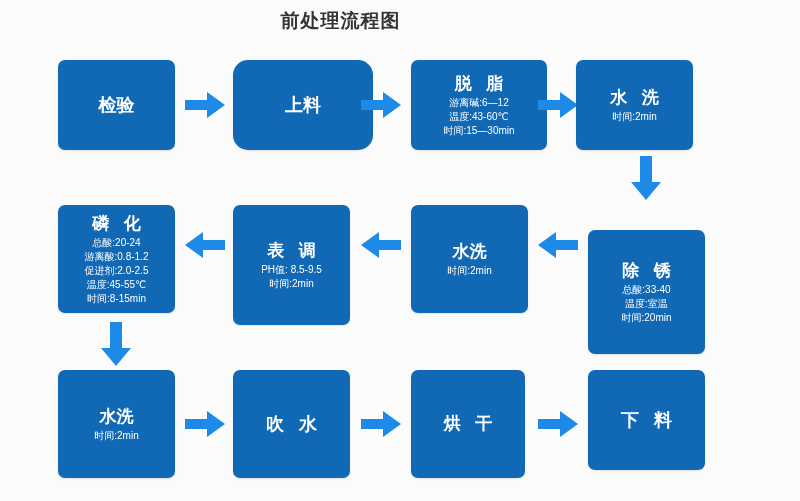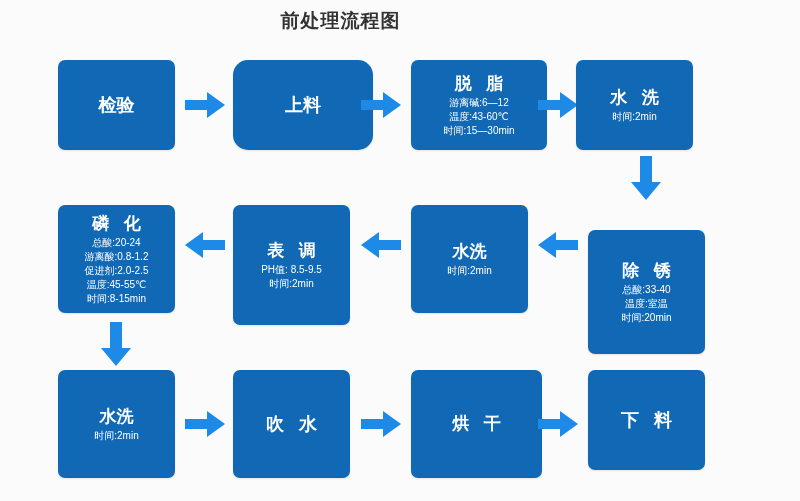--- a/index.html
+++ b/index.html
@@ -207,21 +207,21 @@
   <div class="node plain" style="left:233px; top:370px; width:117px; height:108px;">
     <div class="node-title spaced">吹 水</div>
   </div>
 
   <div class="arrow" style="left:361px; top:411px;">
     <svg width="40" height="26" viewBox="0 0 40 26" aria-hidden="true">
       <path d="M0 8 H22 V0 L40 13 L22 26 V18 H0 Z" fill="#1e8ae8"></path>
     </svg>
   </div>
 
-  <div class="node" style="left:411px; top:370px; width:131px; height:108px;justify-content:center;">
+  <div class="node" style="left:411px; top:370px; width:114px; height:108px;justify-content:center;">
     <div class="node-title spaced">烘 干</div>
   </div>
 
   <div class="arrow" style="left:538px; top:411px;">
     <svg width="40" height="26" viewBox="0 0 40 26" aria-hidden="true">
       <path d="M0 8 H22 V0 L40 13 L22 26 V18 H0 Z" fill="#1e8ae8"></path>
     </svg>
   </div>
 
   <div class="node plain" style="left:588px; top:370px; width:117px; height:100px;">

